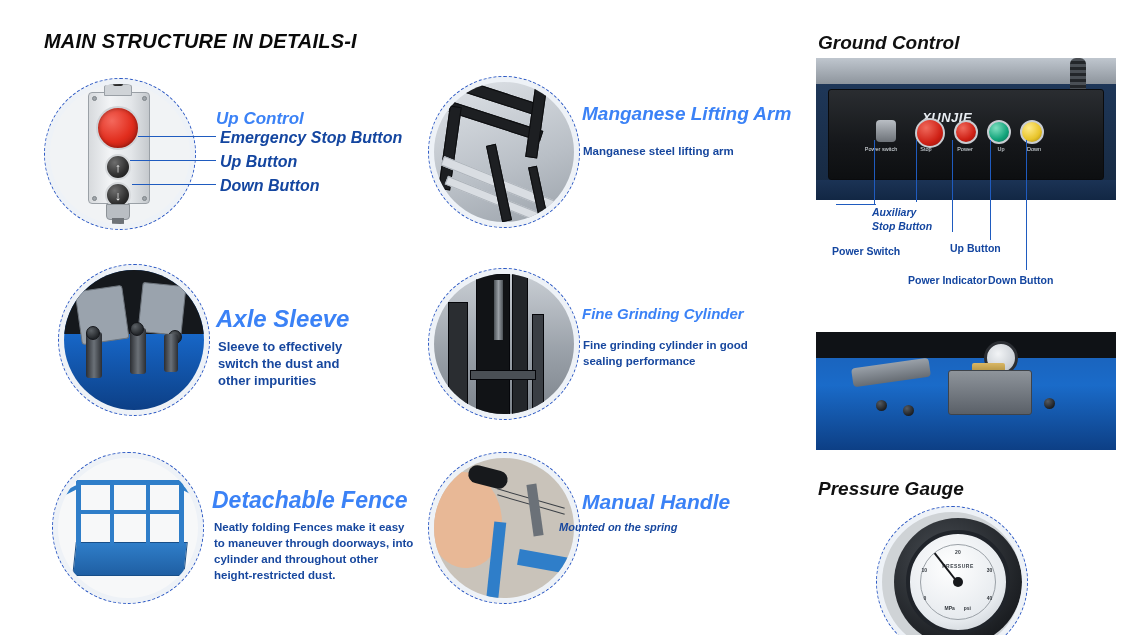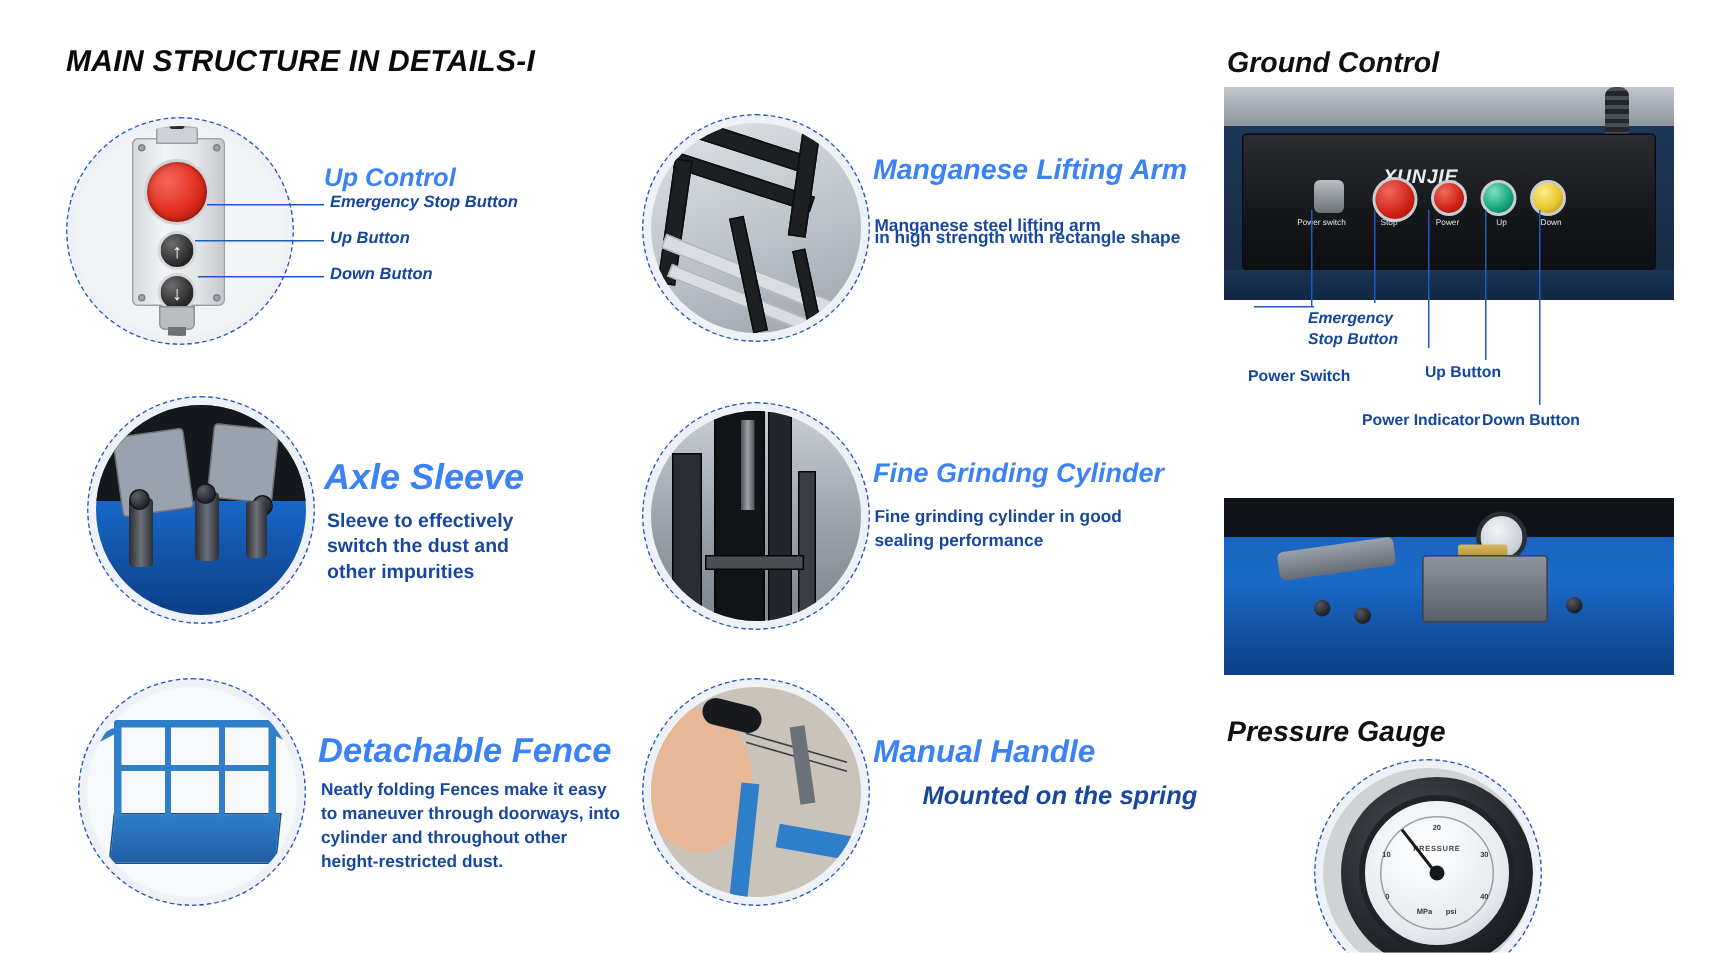--- a/index.html
+++ b/index.html
@@ -51,21 +51,21 @@
     position:absolute;
     font-weight:bold;
     color:#17479e;
     font-size:11.5px;
     line-height:1.35;
   }
   .callout {
     position:absolute;
     font-weight:bold; font-style:italic;
     color:#1446a0;
-    font-size:11px;
+    font-size:16px;
     white-space:nowrap;
   }
   .callout-plain {
     position:absolute;
     font-weight:bold;
     color:#1446a0;
     font-size:10.5px;
     white-space:nowrap;
     line-height:1.25;
   }
@@ -320,21 +320,20 @@
       <div class="arm-bar" style="left:96px; top:6px; width:12px; height:70px; transform:rotate(8deg);"></div>
       <div class="arm-bar light" style="left:4px; top:96px; width:120px; height:10px; transform:rotate(22deg);"></div>
       <div class="arm-bar light" style="left:8px; top:116px; width:120px; height:9px; transform:rotate(22deg);"></div>
       <div class="arm-bar" style="left:60px; top:62px; width:10px; height:78px; transform:rotate(-12deg);"></div>
       <div class="arm-bar" style="left:100px; top:84px; width:9px; height:58px; transform:rotate(-12deg);"></div>
     </div>
   </div>
 
   <div class="item-title" style="left:582px; top:104px; font-size:19px;">Manganese Lifting Arm</div>
   <div class="item-desc" style="left:583px; top:144px;">Manganese steel lifting arm</div>
-  <div class="item-desc" style="left:583px; top:152px;">in high strength with rectangle shape</div>
 
   <div class="circle" style="left:58px; top:264px; width:152px; height:152px;">
     <div class="photo">
       <div class="axle-bg"></div>
       <div class="axle-dark"></div>
       <div class="axle-plate" style="left:14px; top:18px; width:48px; height:54px; transform:rotate(-8deg);"></div>
       <div class="axle-plate" style="left:76px; top:14px; width:44px; height:50px; transform:rotate(6deg);"></div>
       <div class="axle-pipe" style="left:22px; top:62px; width:16px; height:46px;"></div>
       <div class="axle-pipe" style="left:66px; top:58px; width:16px; height:46px;"></div>
       <div class="axle-bolt" style="left:22px; top:56px;"></div>
@@ -354,21 +353,21 @@
       <div class="cyl-bg"></div>
       <div class="cyl-body" style="left:42px; top:0px; width:34px; height:142px;"></div>
       <div class="cyl-body" style="left:78px; top:0px; width:16px; height:142px; background:#23262a;"></div>
       <div class="cyl-shaft" style="left:60px; top:6px; width:9px; height:60px;"></div>
       <div class="cyl-body" style="left:14px; top:28px; width:20px; height:110px; background:#2a2d31;"></div>
       <div class="cyl-body" style="left:98px; top:40px; width:12px; height:100px; background:#3a3e44;"></div>
       <div class="cyl-body" style="left:36px; top:96px; width:66px; height:10px; background:#4a4f55;"></div>
     </div>
   </div>
 
-  <div class="item-title" style="left:582px; top:306px; font-size:18px;">Fine Grinding Cylinder</div>
+  <div class="item-title" style="left:582px; top:306px; font-size:15px;">Fine Grinding Cylinder</div>
   <div class="item-desc" style="left:583px; top:338px;">Fine grinding cylinder in good</div>
   <div class="item-desc" style="left:583px; top:354px;">sealing performance</div>
 
   <div class="circle" style="left:52px; top:452px; width:152px; height:152px;">
     <div class="photo">
       <div class="fence-bg"></div>
       <div class="fence-floor" style="left:16px; top:84px; width:112px; height:34px; transform:skewX(-6deg);"></div>
 
       <div class="fence-rail" style="left:18px; top:22px; width:108px; height:5px;"></div>
       <div class="fence-rail" style="left:18px; top:52px; width:108px; height:4px;"></div>
@@ -394,21 +393,21 @@
       <div class="handle-grip"></div>
       <div class="handle-rod" style="left:56px; top:64px; width:12px; height:82px; transform:rotate(6deg);"></div>
       <div class="handle-rod" style="left:84px; top:96px; width:58px; height:16px; transform:rotate(10deg);"></div>
       <div class="handle-wire" style="left:62px; top:40px; width:70px; transform:rotate(16deg);"></div>
       <div class="handle-wire" style="left:62px; top:46px; width:70px; transform:rotate(16deg);"></div>
       <div class="handle-rod" style="left:96px; top:26px; width:10px; height:52px; background:#6b7178; transform:rotate(-8deg);"></div>
     </div>
   </div>
 
   <div class="item-title" style="left:582px; top:490px; font-size:21px;">Manual Handle</div>
-  <div class="item-desc" style="left:615px; top:520px; font-style:italic; font-size:17px;">Mounted on the spring</div>
+  <div class="item-desc" style="left:559px; top:520px; font-style:italic; font-size:11px;">Mounted on the spring</div>
 
   <div class="rect-photo" style="left:816px; top:58px; width:300px; height:142px;">
     <div class="gc-wrap">
       <div class="gc-topband"></div>
       <div class="gc-hose"></div>
       <div class="gc-panel">
         <div class="gc-logo">XUNJIE</div>
       </div>
       <div class="gc-keysw"></div>
       <div class="gc-btn red"></div>
@@ -424,21 +423,21 @@
     </div>
   </div>
 
   <div class="leader leader-v" style="left:874px; top:140px; width:1px; height:64px;"></div>
   <div class="leader" style="left:836px; top:204px; width:40px;"></div>
   <div class="leader leader-v" style="left:916px; top:140px; width:1px; height:62px;"></div>
   <div class="leader leader-v" style="left:952px; top:140px; width:1px; height:92px;"></div>
   <div class="leader leader-v" style="left:990px; top:140px; width:1px; height:100px;"></div>
   <div class="leader leader-v" style="left:1026px; top:140px; width:1px; height:130px;"></div>
 
-  <div class="callout-plain" style="left:872px; top:206px; font-style:italic;">Emergency</div>
+  <div class="callout-plain" style="left:872px; top:206px; font-style:italic;">Auxiliary</div>
   <div class="callout-plain" style="left:872px; top:220px; font-style:italic;">Stop Button</div>
   <div class="callout-plain" style="left:832px; top:245px;">Power Switch</div>
   <div class="callout-plain" style="left:908px; top:274px;">Power Indicator</div>
   <div class="callout-plain" style="left:950px; top:242px;">Up Button</div>
   <div class="callout-plain" style="left:988px; top:274px;">Down Button</div>
 
   <div class="rect-photo" style="left:816px; top:332px; width:300px; height:118px;">
     <div class="av-wrap">
       <div class="av-dark"></div>
       <div class="av-arm"></div>

